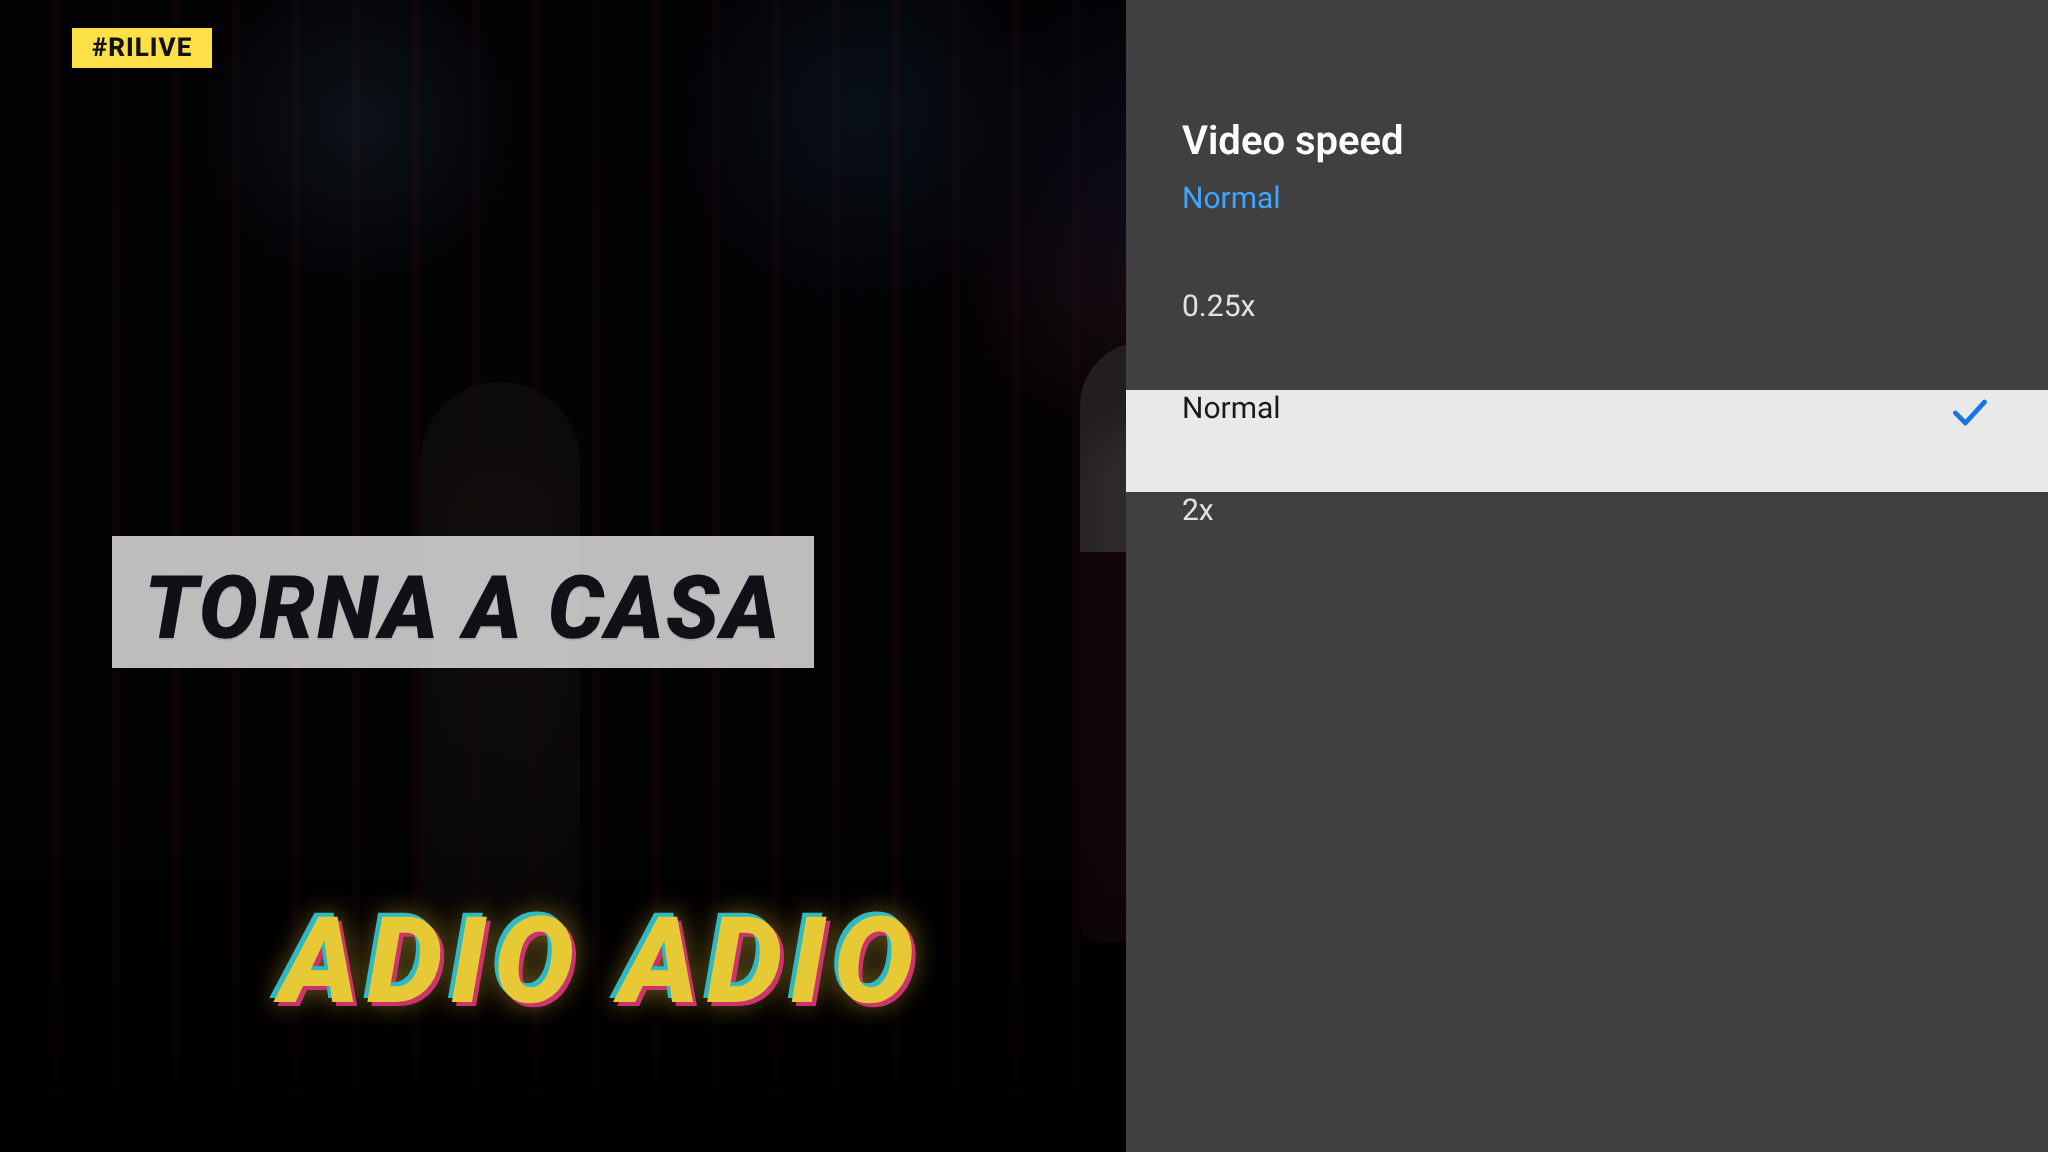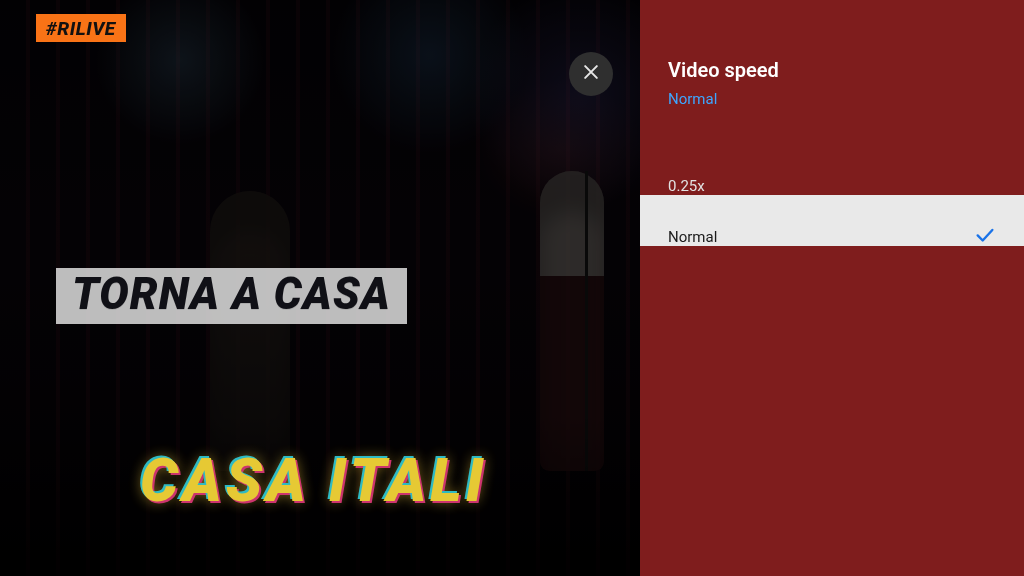--- a/index.html
+++ b/index.html
@@ -27,26 +27,26 @@
     position: absolute; left:0; right:0; bottom:0; height:160px;
     background: linear-gradient(transparent, rgba(0,0,0,.7));
   }
   .person { position:absolute; bottom:105px; width:70px; height:240px; border-radius:40px 40px 12px 12px;
             background: linear-gradient(#5b4b3e, #2a2220); box-shadow: inset 0 40px 20px rgba(0,0,0,.3); opacity:.8; }
   .person.p1 { left:210px; height:280px; width:80px; }
   .person.p2 { left:540px; height:300px; width:64px; background: linear-gradient(#d5c9bf 0 35%, #5a1f24 35% 100%); }
   .micstand { position:absolute; bottom:105px; left:585px; width:3px; height:300px; background:#222; }
 
   .hashtag-chip {
-    position:absolute; top:14px; left:36px; padding:3px 10px 2px; background:#f97316; color:#111;
-    font-weight:800; font-style:italic; font-size:19px; letter-spacing:.5px;
+    position:absolute; top:14px; left:36px; padding:3px 10px 2px; background:#fde047; color:#111;
+    font-weight:800; font-size:13px; letter-spacing:.5px;
   }
 
   .title-chip {
-    position:absolute; top:268px; left:56px; padding:0 16px 4px; background:rgba(230,230,230,.82); color:#101016;
+    position:absolute; top:268px; left:56px; padding:10px 16px 4px; background:rgba(230,230,230,.82); color:#101016;
     font-weight:900; font-style:italic; font-size:44px; letter-spacing:1px;
     text-shadow: 0 1px 0 rgba(0,0,0,.1);
   }
 
   .footer-neon {
     position:absolute; left:140px; bottom:60px; font-weight:900; font-size:60px; letter-spacing:4px;
     color:#ffdf3a;
     text-shadow:
       -2px -2px 0 #33cfd9, 2px 2px 0 #e23a7a,
       0 0 14px rgba(255,210,60,.6);
@@ -58,30 +58,30 @@
 
   
   .close-btn {
     position:absolute; top:52px; left:569px; width:44px; height:44px; border-radius:50%;
     background:#2f2f2f; display:flex; align-items:center; justify-content:center; cursor:pointer;
   }
   .close-btn svg { width:20px; height:20px; stroke:#e6e6e6; stroke-width:2.4; stroke-linecap:round; }
 
   
   .panel {
-    position:absolute; top:0; right:0; bottom:0; width:384px;
-    background:#7f1d1d; color:#ececec;
+    position:absolute; top:0; right:0; bottom:0; width:461px;
+    background:#404040; color:#ececec;
   }
   .panel-header { padding:58px 28px 0; }
   .panel-title { font-size:20px; font-weight:600; color:#fff; }
   .panel-sub { margin-top:8px; font-size:15px; color:#3ea6ff; }
 
   .options { margin-top:36px; }
   .option {
-    height:51px; display:flex; align-items:flex-end; justify-content:space-between;
+    height:51px; display:flex; align-items:flex-start; justify-content:space-between;
     padding:0 28px; font-size:15px; color:#e2e2e2; cursor:pointer;
   }
   .option.selected { background:#e9e9e9; color:#1a1a1a; }
   .check { width:22px; height:22px; display:none; }
   .option.selected .check { display:block; }
   .check svg { width:22px; height:22px; stroke:#1a73e8; stroke-width:2.6; fill:none; stroke-linecap:round; stroke-linejoin:round; }
 </style>
 </head>
 <body>
 
@@ -94,21 +94,21 @@
     <div class="micstand"></div>
     <div class="floor"></div>
   </div>
 
   <div class="stage-dim"></div>
 
   <div class="hashtag-chip">#RILIVE</div>
 
   <div class="title-chip">TORNA A CASA</div>
 
-  <div class="footer-neon">CASA ITALI</div>
+  <div class="footer-neon">ADIO ADIO</div>
 
   <div class="close-btn">
     <span>
       <svg viewBox="0 0 24 24">
           <path d="M5 5 L19 19 M19 5 L5 19"></path>
         </svg>
     </span>
   </div>
 
   <div class="panel">
@@ -119,16 +119,19 @@
     <div class="options" id="options">
         <div class="option">
           <span>0.25x</span>
         </div>
         <div class="option selected">
           <span>Normal</span>
           <span class="check"><svg viewBox="0 0 24 24">
               <path d="M4 12.5 L9.5 18 L20 6.5"></path>
             </svg></span>
         </div>
+        <div class="option">
+          <span>2x</span>
+        </div>
       </div>
   </div>
 
 </div>
 
 </body></html>

